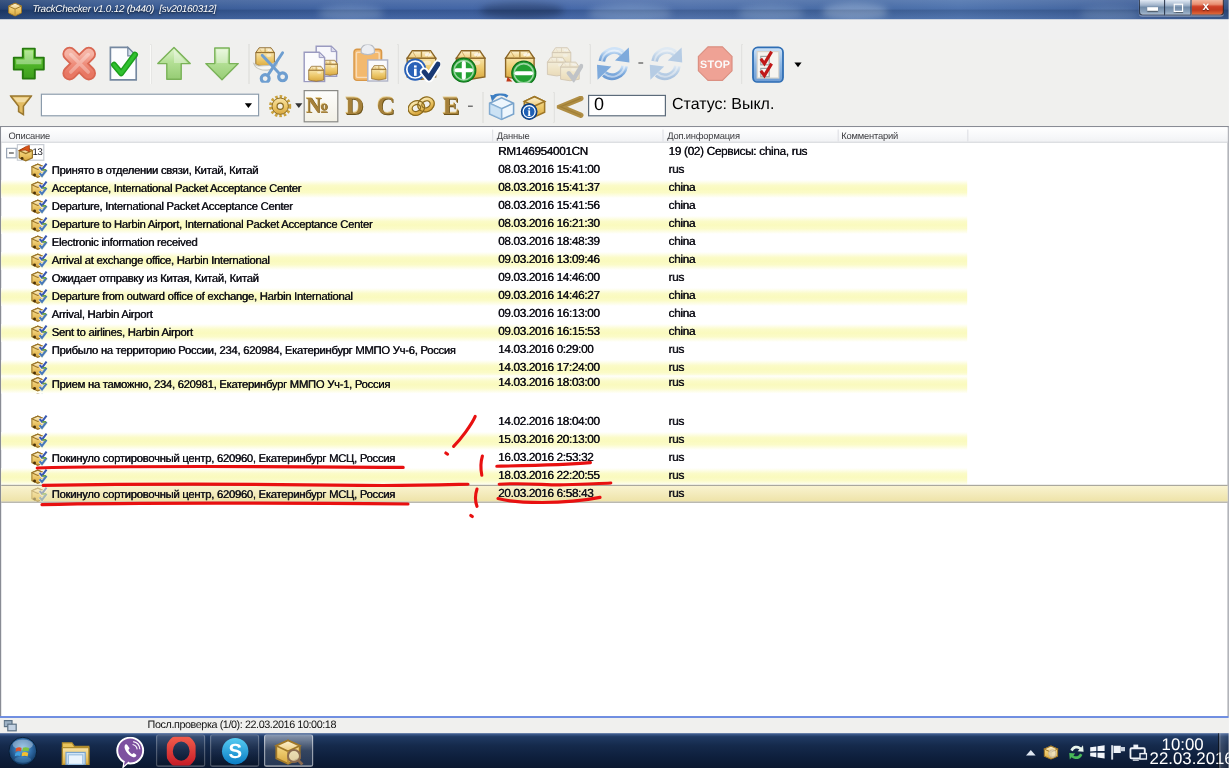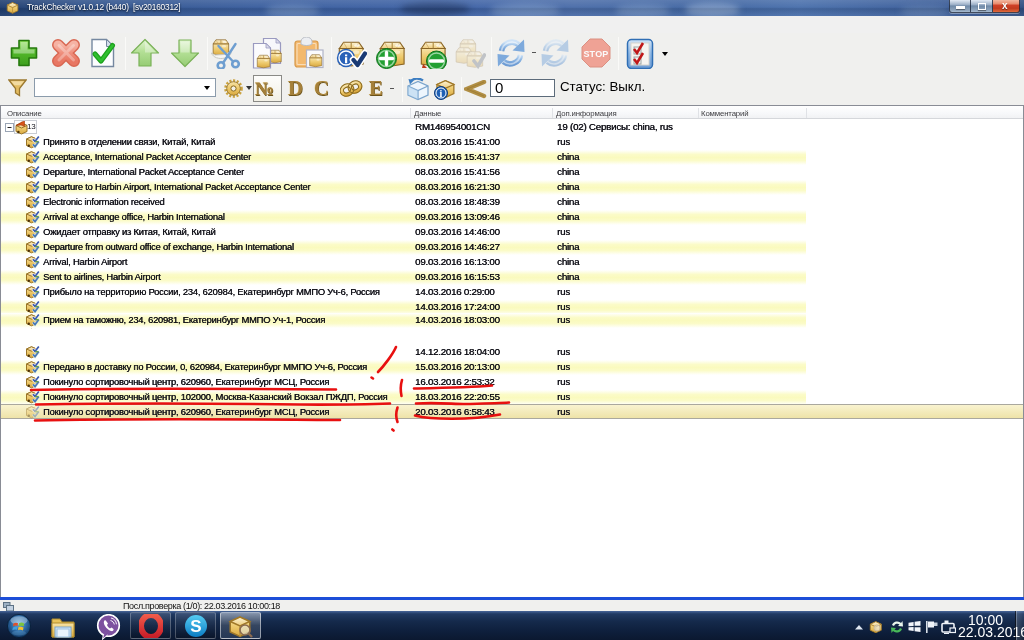--- a/index.html
+++ b/index.html
@@ -8,21 +8,21 @@
 #screen { position:absolute; left:0; top:0; width:1024px; height:640px; }
 
 #titlebar { position:absolute; left:0; top:0; width:1024px; height:16px;
   background:linear-gradient(90deg,#1e3c6e 0%, #30538c 8%, #3a5e9e 25%, #3f63a6 45%, #4a6ca8 56%, #4166a2 70%, #4a70ac 78%, #3a5c98 92%, #2e4c80 100%);
   overflow:hidden;
 }
 #titlebar::after { content:""; position:absolute; left:0; top:0; width:1024px; height:16px;
   background:linear-gradient(rgba(255,255,255,.13), rgba(255,255,255,.03) 45%, rgba(0,0,0,.10) 55%, rgba(255,255,255,.05));
 }
 #titlebar .cloud { position:absolute; background:rgba(170,195,225,.35); border-radius:50%; filter:blur(3px); }
-#titletext { position:absolute; left:27px; top:1.5px; color:#ffffff; font-size:8.3px; letter-spacing:-0.2px; text-shadow:0 1px 2px rgba(0,0,0,.8); white-space:pre; }
+#titletext { position:absolute; left:27px; top:1.5px; color:#ffffff; font-size:8.3px; letter-spacing:-0.2px; text-shadow:0 1px 2px rgba(0,0,0,.8); white-space:pre;font-style:italic; }
 #titleicon { position:absolute; left:5px; top:1px; }
 
 #winbtns { position:absolute; left:949px; top:0; width:71px; height:13px; display:flex; }
 .wbtn { height:13px; border:1px solid rgba(25,35,55,.8); border-top:none; position:relative;
   background:linear-gradient(#e2eaf4 0%, #9fb2c9 38%, #708aa8 50%, #8fa5bd 85%, #a8bcd2 100%);
   box-shadow:0 1px 0 rgba(255,255,255,.35); }
 .wbtn.min { width:22px; border-bottom-left-radius:3px; }
 .wbtn.max { width:22px; border-left:none; }
 .wbtn.cls { width:27px; border-left:none; border-bottom-right-radius:3px;
   background:linear-gradient(#f2b7a0 0%, #e98e71 30%, #cf4027 45%, #c23b1f 70%, #e06b3c 100%); }
@@ -54,21 +54,21 @@
 #thead .csep { position:absolute; top:2px; width:1px; height:10px; background:#e0e2e6; }
 .trow { position:absolute; left:0; width:1022px; height:15px; font-size:9.4px; letter-spacing:-0.22px; color:#101018; }
 .trow .txt, .trow .dat, .trow .inf { text-shadow:0.35px 0 0 currentColor; }
 .trow.yellow { background:linear-gradient(#ffffff 0%, #fbfbc8 30%, #fafabe 50%, #fbfbc8 70%, #ffffff 100%); width:805px; }
 .trow.sel { background:linear-gradient(#f9f3d0,#eee3a8); width:1022px; border-top:1px solid #aaa89e; border-bottom:1px solid #aaa89e; }
 .trow .txt { position:absolute; left:42px; top:1px; white-space:pre; }
 .trow .dat { position:absolute; left:414px; top:1px; white-space:pre; font-size:9.8px; letter-spacing:-0.28px; }
 .trow .inf { position:absolute; left:556px; top:1px; white-space:pre; font-size:9.8px; letter-spacing:-0.25px; }
 .trow .ico { position:absolute; left:25px; top:0px; }
 
-#statusbar { position:absolute; left:0; top:597px; width:1024px; height:14px; background:#f0f0ee; border-top:3px solid #1d4ed8; font-size:11px; color:#111; }
+#statusbar { position:absolute; left:0; top:597px; width:1024px; height:14px; background:#f0f0ee; border-top:1px solid #1d4ed8; font-size:11px; color:#111; }
 #statusbar .stxt { position:absolute; left:123px; top:1px; font-size:9px; letter-spacing:-0.35px; }
 
 #taskbar { position:absolute; left:0; top:611px; width:1024px; height:29px;
   background:linear-gradient(#48669a 0%, #203a63 10%, #152a4c 35%, #0e1f3c 70%, #0b1830 100%); }
 .tbtn { position:absolute; top:612px; height:27px; border:1px solid rgba(255,255,255,.25); border-radius:2px;
   background:linear-gradient(rgba(255,255,255,.12), rgba(255,255,255,.03) 50%, rgba(0,0,0,.15)); }
 #clock { position:absolute; left:958px; top:614px; width:55px; text-align:center; color:#fff; font-size:14px; line-height:12px; }
 #showdesk { position:absolute; left:1015px; top:611px; width:9px; height:29px; background:linear-gradient(90deg, rgba(255,255,255,.18), rgba(255,255,255,.05)); border-left:1px solid rgba(0,0,0,.6); box-shadow:inset 1px 0 0 rgba(255,255,255,.25); }
 
 #anno { position:absolute; left:0; top:0; width:1024px; height:640px; pointer-events:none; z-index:50; }
@@ -499,44 +499,42 @@
           <use href="#pkgchk13"></use>
         </svg>
   <div class="txt">Прием на таможню, 234, 620981, Екатеринбург ММПО Уч-1, Россия</div>
   <div class="dat">14.03.2016 18:03:00</div>
   <div class="inf">rus</div>
 </div>
 <div class="trow" style="top:239px">
   <svg class="ico" width="14" height="14">
           <use href="#pkgchk13"></use>
         </svg>
-  <div class="dat">14.12.2016 18:04:00</div>
+  <div class="dat">14.02.2016 18:04:00</div>
   <div class="inf">rus</div>
 </div>
 <div class="trow yellow" style="top:254px">
   <svg class="ico" width="14" height="14">
           <use href="#pkgchk13"></use>
         </svg>
-  <div class="txt">Передано в доставку по России, 0, 620984, Екатеринбург ММПО Уч-6, Россия</div>
   <div class="dat">15.03.2016 20:13:00</div>
   <div class="inf">rus</div>
 </div>
 <div class="trow" style="top:269px">
   <svg class="ico" width="14" height="14">
           <use href="#pkgchk13"></use>
         </svg>
   <div class="txt">Покинуло сортировочный центр, 620960, Екатеринбург МСЦ, Россия</div>
   <div class="dat">16.03.2016 2:53:32</div>
   <div class="inf">rus</div>
 </div>
 <div class="trow yellow" style="top:284px">
   <svg class="ico" width="14" height="14">
           <use href="#pkgchk13"></use>
         </svg>
-  <div class="txt">Покинуло сортировочный центр, 102000, Москва-Казанский Вокзал ПЖДП, Россия</div>
   <div class="dat">18.03.2016 22:20:55</div>
   <div class="inf">rus</div>
 </div>
 <div class="trow sel" style="top:298px;height:15px">
   <svg class="ico" width="14" height="14" style="opacity:.45">
           <use href="#pkgchk13"></use>
         </svg>
   <div class="txt">Покинуло сортировочный центр, 620960, Екатеринбург МСЦ, Россия</div>
   <div class="dat">20.03.2016 6:58:43</div>
   <div class="inf">rus</div>

